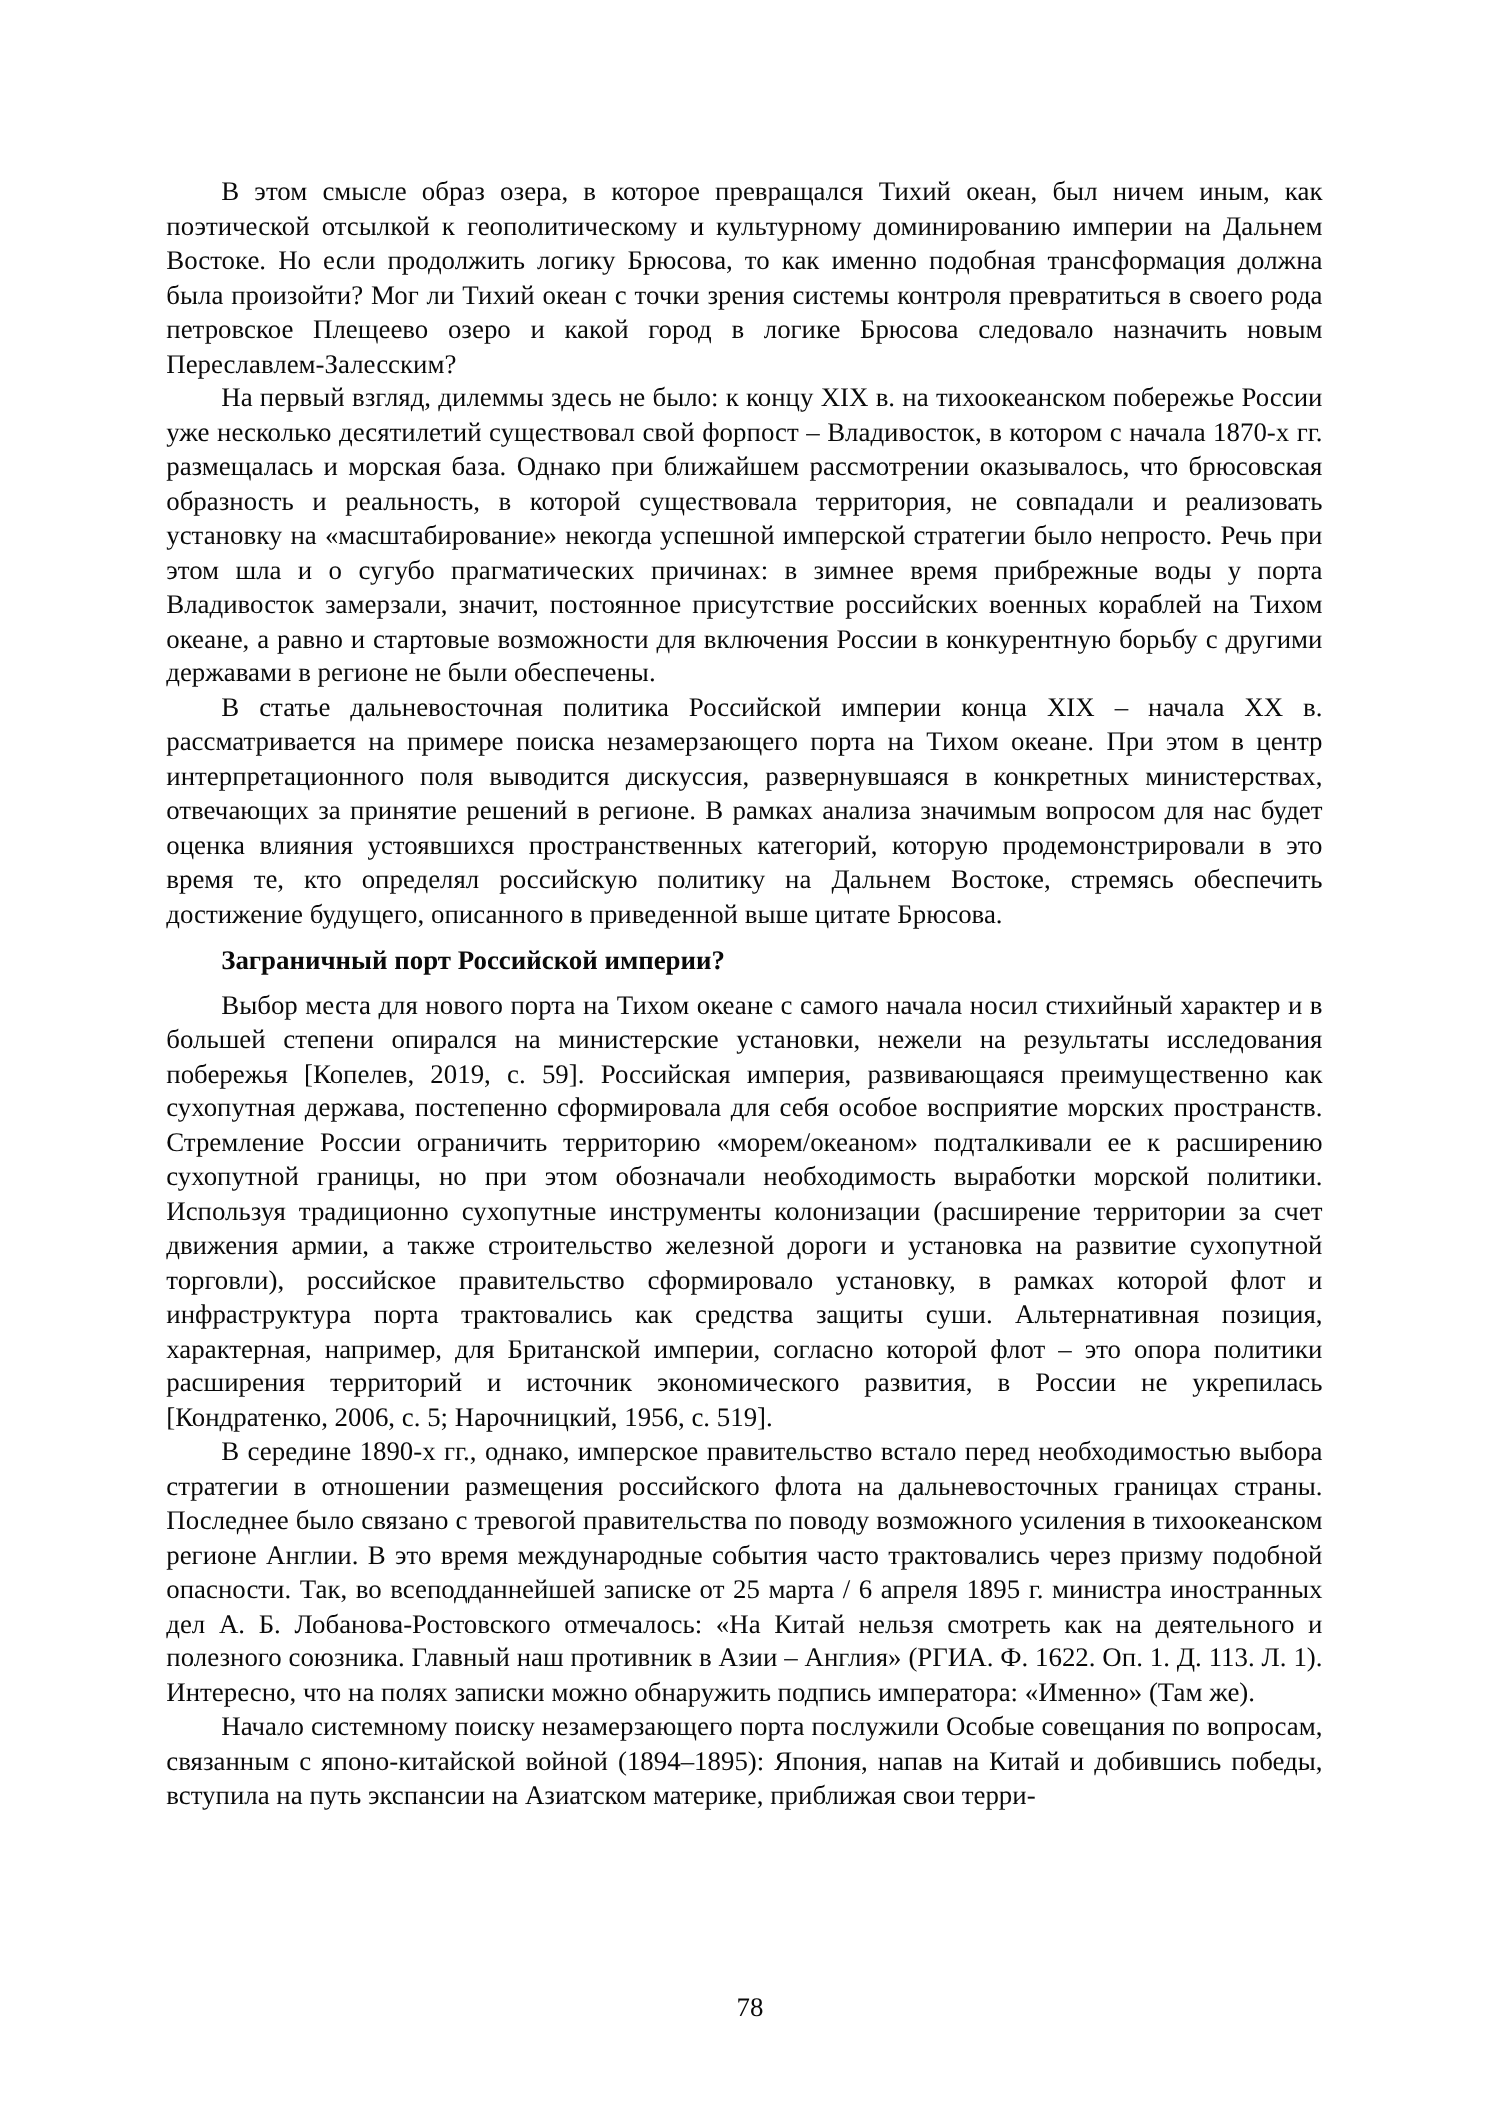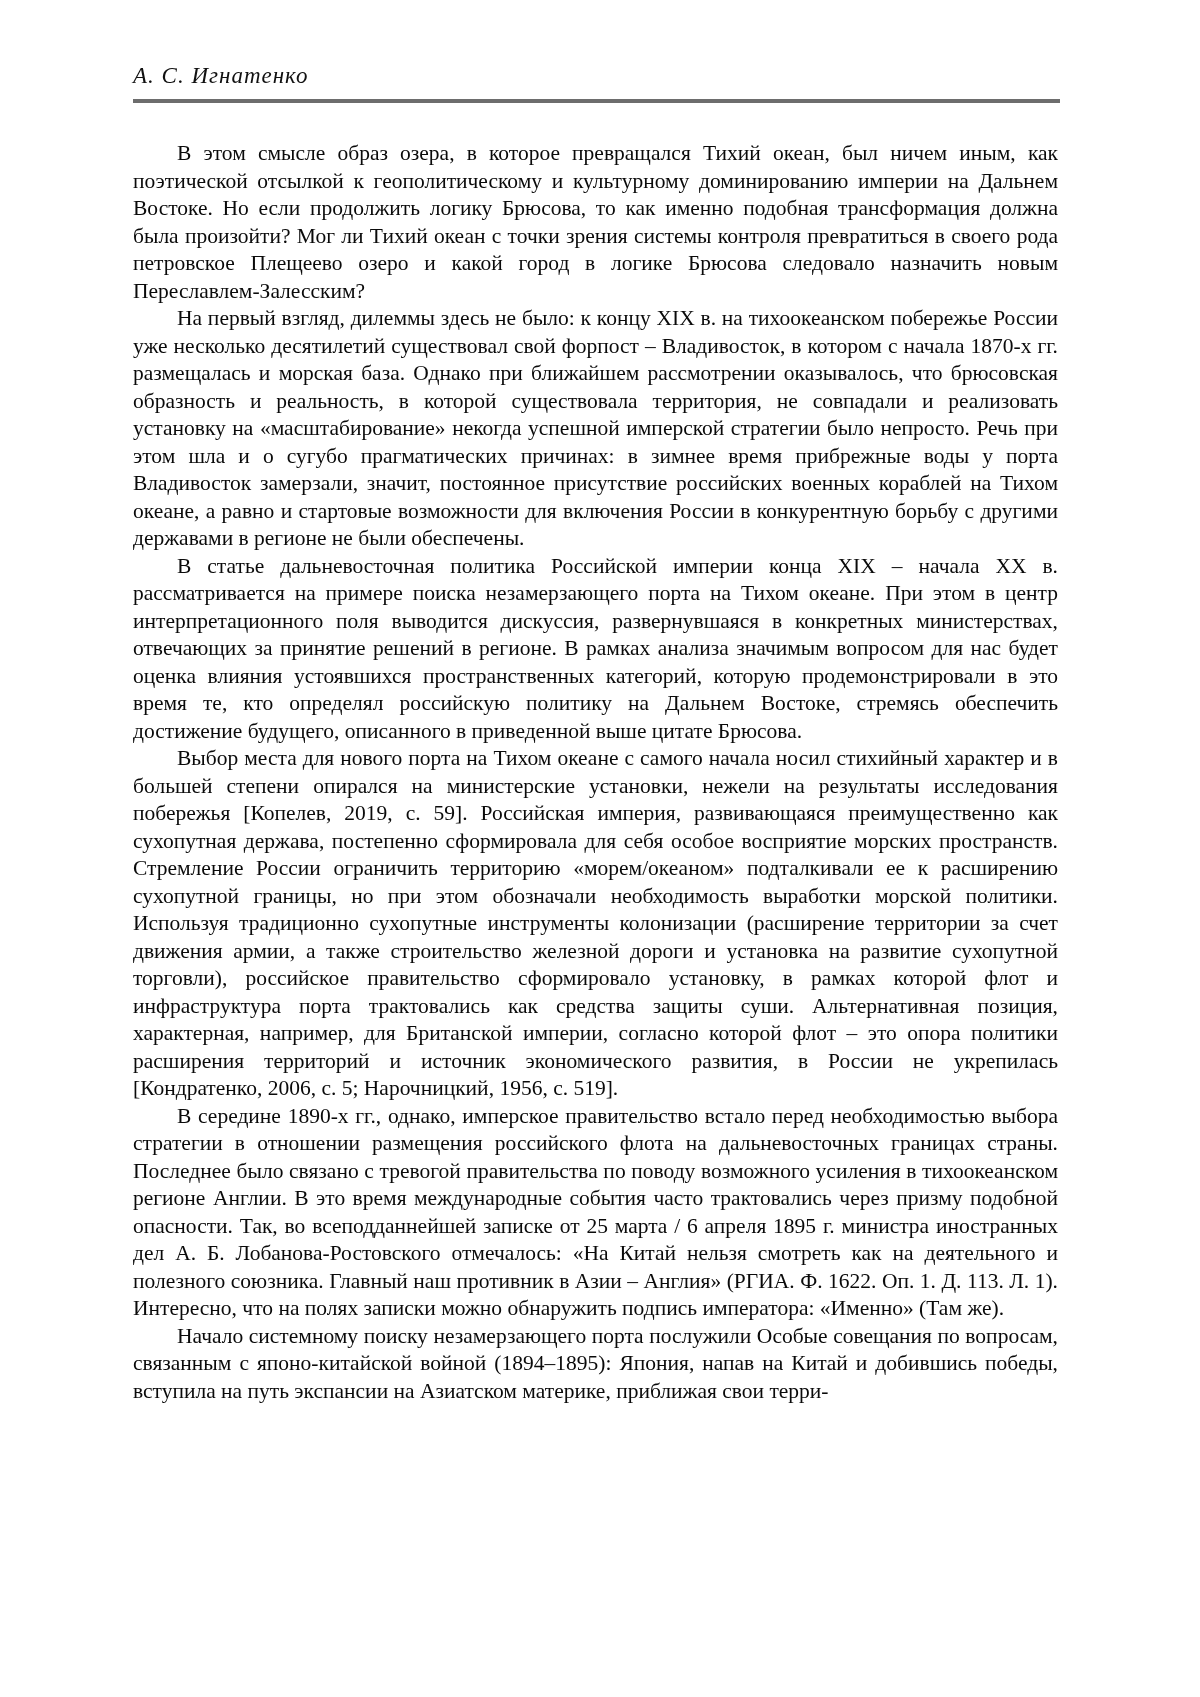--- a/index.html
+++ b/index.html
@@ -71,28 +71,28 @@
     text-align: center;
     font-size: 21.5px;
     color: #0a0a0a;
   }
 </style>
 </head>
 <body>
 
 <div class="page">
 
-  <header class="page-header">
-    <div class="author">А. С. Игнатенко</div>
-    <div class="header-rule"></div>
-  </header>
 
   <main class="article-body">
       <p class="para"><span>В этом смысле образ озера, в которое превращался Тихий океан, был ничем иным, как поэтической отсылкой к геополитическому и культурному доминированию империи на Дальнем Востоке. Но если продолжить логику Брюсова, то как именно подобная трансформация должна была произойти? Мог ли Тихий океан с точки зрения системы контроля превратиться в своего рода петровское Плещеево озеро и какой город в логике Брюсова следовало назначить новым Переславлем-Залесским?</span></p>
       <p class="para"><span>На первый взгляд, дилеммы здесь не было: к концу XIX в. на тихоокеанском побережье России уже несколько десятилетий существовал свой форпост – Владивосток, в котором с начала 1870-х гг. размещалась и морская база. Однако при ближайшем рассмотрении оказывалось, что брюсовская образность и реальность, в которой существовала территория, не совпадали и реализовать установку на «масштабирование» некогда успешной имперской стратегии было непросто. Речь при этом шла и о сугубо прагматических причинах: в зимнее время прибрежные воды у порта Владивосток замерзали, значит, постоянное присутствие российских военных кораблей на Тихом океане, а равно и стартовые возможности для включения России в конкурентную борьбу с другими державами в регионе не были обеспечены.</span></p>
       <p class="para"><span>В статье дальневосточная политика Российской империи конца XIX – начала XX в. рассматривается на примере поиска незамерзающего порта на Тихом океане. При этом в центр интерпретационного поля выводится дискуссия, развернувшаяся в конкретных министерствах, отвечающих за принятие решений в регионе. В рамках анализа значимым вопросом для нас будет оценка влияния устоявшихся пространственных категорий, которую продемонстрировали в это время те, кто определял российскую политику на Дальнем Востоке, стремясь обеспечить достижение будущего, описанного в приведенной выше цитате Брюсова.</span></p>
+      <h2 class="heading"><span>Заграничный порт Российской империи?</span></h2>
       <p class="para"><span>Выбор места для нового порта на Тихом океане с самого начала носил стихийный характер и в большей степени опирался на министерские установки, нежели на результаты исследования побережья [</span><span class="italic">Копелев</span><span>, 2019, с. 59]. Российская империя, развивающаяся преимущественно как сухопутная держава, постепенно сформировала для себя особое восприятие морских пространств. Стремление России ограничить территорию «морем/океаном» подталкивали ее к расширению сухопутной границы, но при этом обозначали необходимость выработки морской политики. Используя традиционно сухопутные инструменты колонизации (расширение территории за счет движения армии, а также строительство железной дороги и установка на развитие сухопутной торговли), российское правительство сформировало установку, в рамках которой флот и инфраструктура порта трактовались как средства защиты суши. Альтернативная позиция, характерная, например, для Британской империи, согласно которой флот – это опора политики расширения территорий и источник экономического развития, в России не укрепилась [</span><span class="italic">Кондратенко</span><span>, 2006, с. 5; </span><span class="italic">Нарочницкий</span><span>, 1956, с. 519].</span></p>
       <p class="para"><span>В середине 1890-х гг., однако, имперское правительство встало перед необходимостью выбора стратегии в отношении размещения российского флота на дальневосточных границах страны. Последнее было связано с тревогой правительства по поводу возможного усиления в тихоокеанском регионе Англии. В это время международные события часто трактовались через призму подобной опасности. Так, во всеподданнейшей записке от 25 марта / 6 апреля 1895 г. министра иностранных дел А. Б. Лобанова-Ростовского отмечалось: «На Китай нельзя смотреть как на деятельного и полезного союзника. Главный наш противник в Азии – Англия» (РГИА. Ф. 1622. Оп. 1. Д. 113. Л. 1). Интересно, что на полях записки можно обнаружить подпись императора: «Именно» (Там же).</span></p>
       <p class="para"><span>Начало системному поиску незамерзающего порта послужили Особые совещания по вопросам, связанным с японо-китайской войной (1894–1895): Япония, напав на Китай и добившись победы, вступила на путь экспансии на Азиатском материке, приближая свои терри-</span></p>
     </main>
 
+  <footer class="page-footer">
+    <span class="page-number">78</span>
+  </footer>
 
 </div>
 
 </body></html>

